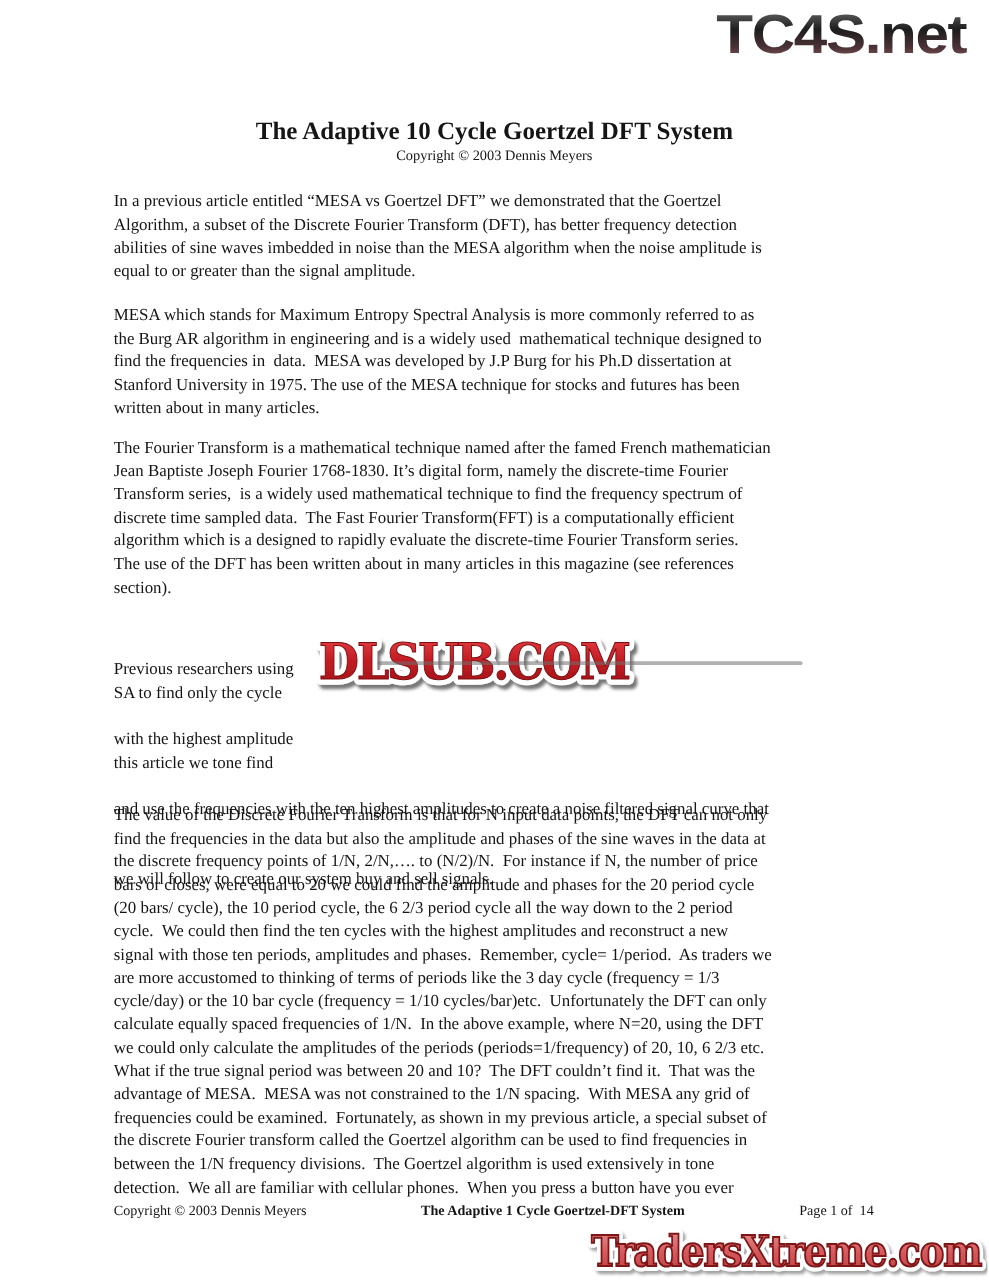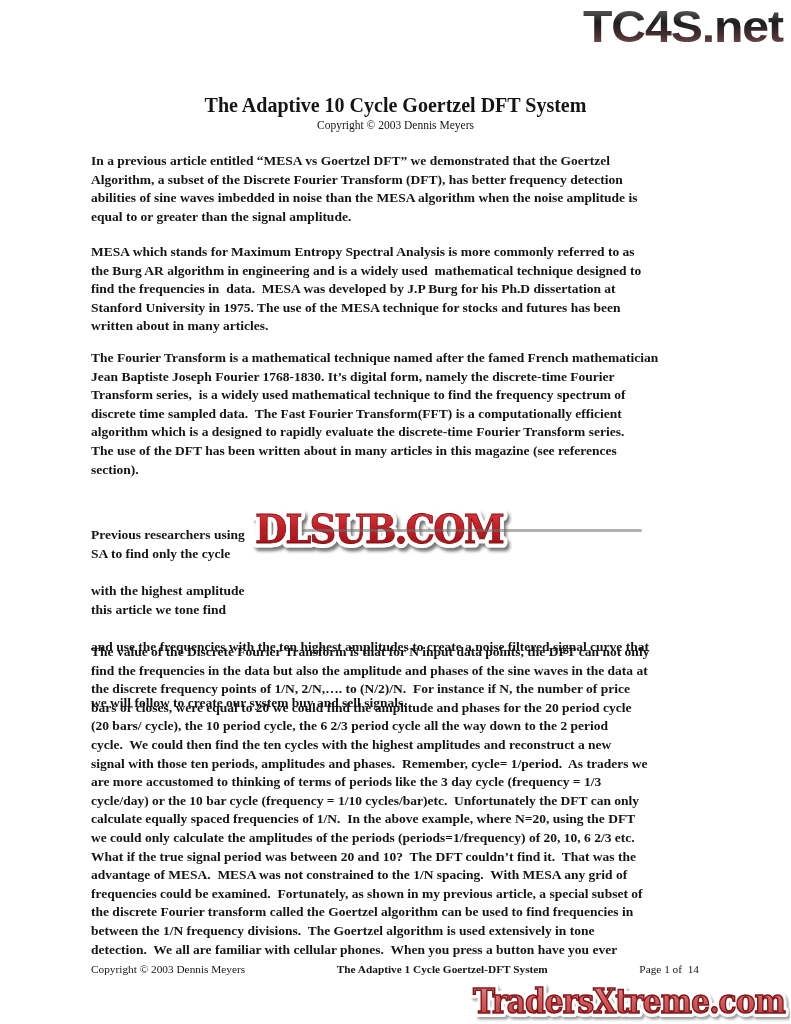--- a/index.html
+++ b/index.html
@@ -1,33 +1,33 @@
 <!DOCTYPE html>
 <html><head>
 <meta charset="utf-8">
 <style>
   html,body { margin:0; padding:0; background:#ffffff; }
   .page {
     position:relative; width:791px; height:1024px; background:#ffffff;
     overflow:hidden; font-family:"Liberation Serif", serif; color:#151515;
   }
   
-  .top-logo { position:absolute; top:1px; right:2px; }
+  .top-logo { position:absolute; top:1px; right:12px; }
   .tc4s-text {
     font-family:"Liberation Sans", sans-serif; font-weight:bold;
     font-size:44px; letter-spacing:-1px;
   }
   
   .title-block { position:absolute; top:93px; left:0; width:791px; text-align:center; }
   .doc-title { font-size:20px; font-weight:bold; line-height:25px; }
   .doc-copy  { font-size:11.5px; line-height:15px; }
   
   .para {
     position:absolute; left:91px; width:640px;
-    font-size:13.5px; line-height:18.6px; white-space:pre;font-weight:bold;
+    font-size:13.5px; line-height:18.6px; white-space:pre;
   }
   .p4line { display:flex; justify-content:space-between; width:608px; height:18.6px;flex-direction:column; }
   .p4line span { white-space:pre; }
   .section-heading {
     position:absolute; left:91px; top:586px;
     font-size:16px; font-weight:bold; line-height:20px;
   }
   
   .watermark { position:absolute; left:246px; top:476px;margin-top:25px; }
   .wm-text {

